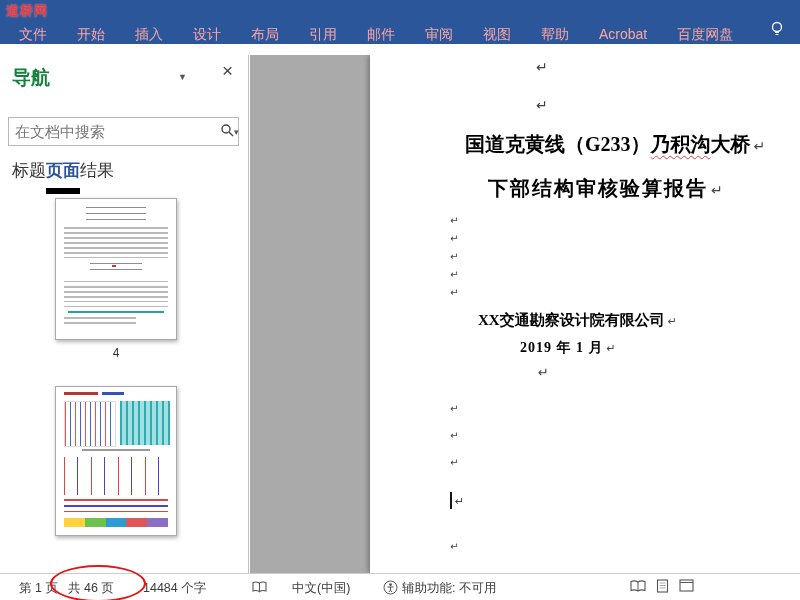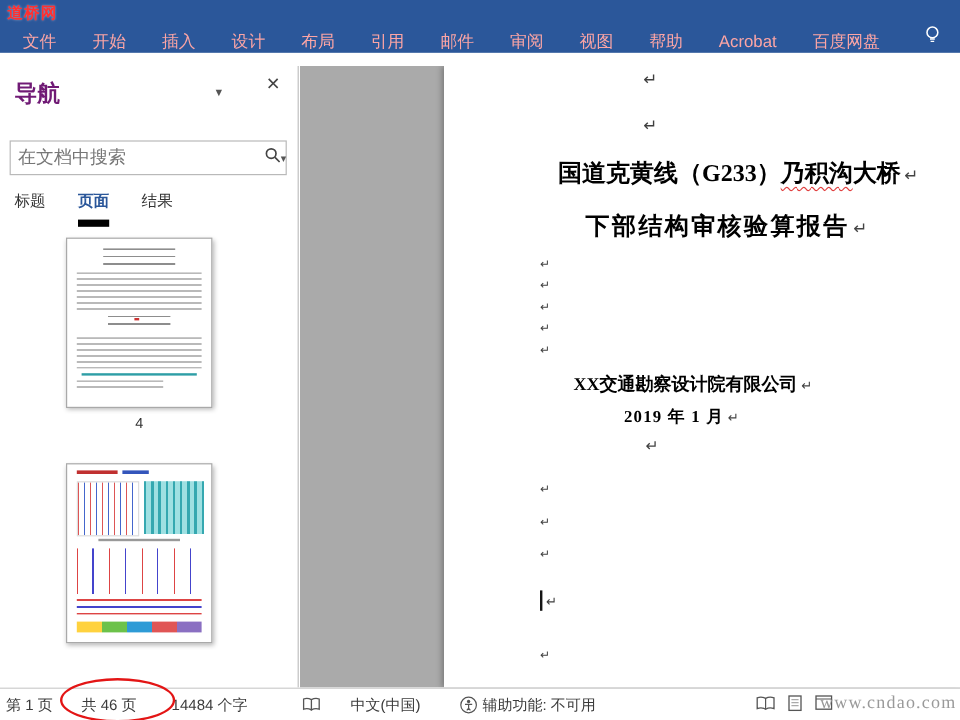--- a/index.html
+++ b/index.html
@@ -8,29 +8,29 @@
 
   
   .ribbon{position:absolute;left:0;top:0;width:800px;height:44px;background:#2b579a;}
   .ribbon-tabs{position:absolute;left:4px;top:21px;display:flex;}
   .rtab{color:#fca5a5;font-size:14px;padding:5px 15px;white-space:nowrap;cursor:default;}
   .wm-top{position:absolute;left:6px;top:2px;color:#ff3030;font-size:13px;font-weight:bold;letter-spacing:1px;z-index:3;text-shadow:0 0 2px rgba(255,255,255,.5);}
   .bulb{position:absolute;right:14px;top:20px;}
 
   
   .navpane{position:absolute;left:0;top:55px;width:249px;height:518px;background:#ffffff;border-right:1px solid #c0c0c0;box-sizing:border-box;}
-  .nav-title{position:absolute;left:12px;top:10px;color:#701a75;font-size:19px;font-weight:bold;text-align:right;}
+  .nav-title{position:absolute;left:12px;top:10px;color:#15803d;font-size:19px;font-weight:bold;text-align:right;}
   .nav-dd{position:absolute;left:178px;top:17px;font-size:9px;color:#555;cursor:default;}
   .nav-close{position:absolute;left:222px;top:5px;font-size:19px;color:#444;cursor:default;}
   .searchbox{position:absolute;left:8px;top:62px;width:231px;height:29px;border:1px solid #b9b9b9;background:#fff;display:flex;align-items:center;box-sizing:border-box;}
   .search-input{flex:1;border:none;outline:none;font-size:15px;padding:0 6px;color:#15803d;font-family:"Liberation Sans",sans-serif;background:transparent;}
   .search-input::placeholder{color:#767676;}
   .search-iconwrap{width:24px;text-align:center;}
   .search-chev{width:16px;font-size:9px;color:#555;text-align:center;}
-  .nav-tabs{position:absolute;left:12px;top:104px;display:flex;gap:27px;font-size:13px;color:#333;}
+  .nav-tabs{position:absolute;left:12px;top:104px;display:flex;font-size:17px;color:#333;}
   .nav-tab{padding-bottom:6px;cursor:default;}
   .nav-tab.active{color:#2b579a;font-weight:bold;border-bottom:6px solid #000000;}
   .thumbs{position:absolute;left:0;top:135px;width:249px;height:383px;overflow:hidden;}
   .thumb{position:absolute;left:55px;width:122px;background:#fff;border:1px solid #a9a9a9;box-shadow:1px 2px 4px rgba(0,0,0,.3);box-sizing:border-box;}
   .thumb1{top:8px;height:142px;}
   .thumb2{top:196px;height:150px;}
   .thumb-label{position:absolute;left:0;top:156px;width:232px;text-align:center;font-size:12px;color:#333;}
   .tg{position:absolute;}
   .t-lines{background:repeating-linear-gradient(to bottom,#b9b9b9 0 1.5px,transparent 1.5px 5px);}
   .t-formula{background:repeating-linear-gradient(to bottom,#8d8d8d 0 1.5px,transparent 1.5px 6px);}
@@ -168,21 +168,21 @@
       <span class="pmark" style="left:80px;top:402px;font-size:10px;">↵</span>
 
       <div class="cursor"></div>
       <span class="pmark" style="left:85px;top:440px;font-size:11px;">↵</span>
 
       <span class="pmark" style="left:80px;top:486px;font-size:10px;">↵</span>
     </div>
   </div>
 
   <div class="statusbar">
-    <span class="sb" style="left:5px;">第 1 页</span>
+    <span class="sb" style="left:19px;">第 1 页</span>
     <span class="sb" style="left:68px;">共 46 页</span>
     <span class="sb" style="left:143px;">14484 个字</span>
     <span class="sb-icon" style="left:252px;">
       <svg width="15" height="14" viewBox="0 0 15 14">
           <path d="M1 2.5c2-.8 4-.8 6.5.5v8.5C5 10.2 3 10.2 1 11zM14 2.5c-2-.8-4-.8-6.5.5v8.5c2.5-1.3 4.5-1.3 6.5-.5z" fill="none" stroke="#555" stroke-width="1.1"></path>
         </svg>
     </span>
     <span class="sb" style="left:292px;">中文(中国)</span>
     <span class="sb-icon" style="left:383px;">
       <svg width="15" height="15" viewBox="0 0 15 15">
@@ -209,15 +209,14 @@
       <span>
         <svg width="15" height="13" viewBox="0 0 15 13">
             <rect x="1" y="1" width="13" height="11" fill="none" stroke="#555" stroke-width="1.1"></rect>
             <path d="M1 3.5h13" stroke="#555" stroke-width="1"></path>
           </svg>
       </span>
     </div>
   </div>
 
   <div class="annotation"></div>
-  <div class="wm-bottom">www.cndao.com</div>
 
 </div>
 
 </body></html>

